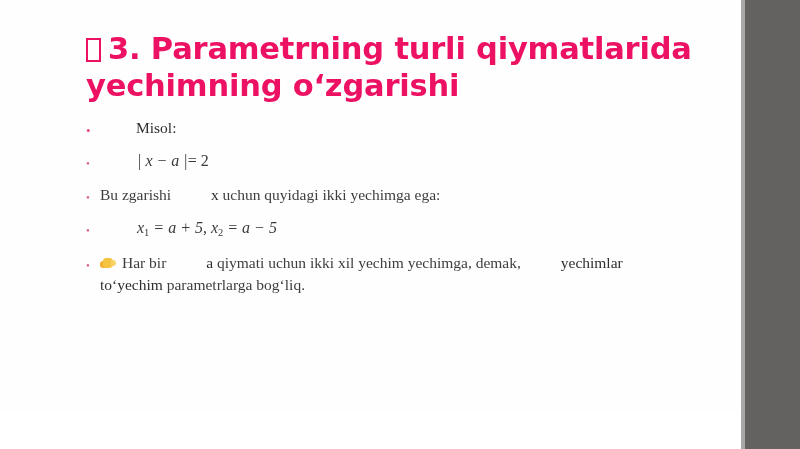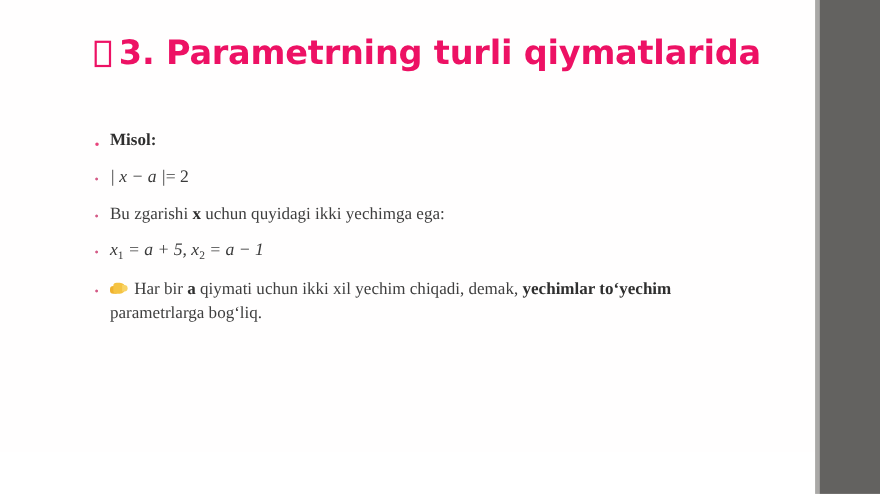--- a/index.html
+++ b/index.html
@@ -97,26 +97,27 @@
     font-size: 11px;
     padding-top: 8px;
   }
   .bullet-text {
     flex: 1 1 auto;
     color: #3e3e3e;
     font-family: "Liberation Serif", serif;
     font-size: 15.5px;
     line-height: 1.42;
   }
-  .b { font-weight: bold; color: #2f2f2f; }
+  .b { font-weight: normal; color: #2f2f2f; margin-left: 36px; }
   .math {
     font-family: "Liberation Serif", serif;
     font-style: italic;
     font-size: 16px;
     color: #3a3a3a;
+    margin-left: 37px;
   }
   .math .op { font-style: normal; }
   .math sub {
     font-size: 10.5px;
     font-style: normal;
     vertical-align: -3px;
   }
   .r { font-style: normal; }
 
   .hand-emoji {
@@ -157,20 +158,21 @@
 </style>
 </head>
 <body>
 
 <div id="slide">
 
   <div id="slide-canvas">
 
     <div id="title">
       <span class="tofu"></span><span>3. Parametrning turli qiymatlarida</span><br>
+      <span>yechimning o‘zgarishi</span>
     </div>
 
     <div id="body">
 
       <div class="bullet-row">
         <span class="bullet-dot">•</span>
         <span class="bullet-text">
           <span class="b">Misol:</span>
         </span>
       </div>
@@ -185,27 +187,27 @@
       </div>
 
       <div class="bullet-row">
         <span class="bullet-dot small">•</span>
         <span class="bullet-text"><span>Bu zgarishi </span><span class="b">x</span><span> uchun quyidagi ikki yechimga ega:</span></span>
       </div>
 
       <div class="bullet-row">
         <span class="bullet-dot small">•</span>
         <span class="bullet-text">
-          <span class="math"><span>x</span><sub>1</sub>&nbsp;<span>= a + 5</span><span class="r">,</span>&nbsp;<span>x</span><sub>2</sub>&nbsp;<span>= a − 1</span></span>
+          <span class="math"><span>x</span><sub>1</sub>&nbsp;<span>= a + 5</span><span class="r">,</span>&nbsp;<span>x</span><sub>2</sub>&nbsp;<span>= a − 5</span></span>
         </span>
       </div>
 
       <div class="bullet-row">
         <span class="bullet-dot small">•</span>
-        <span class="bullet-text"><span class="hand-emoji"><span class="thumb"></span><span class="palm"></span><span class="tip"></span></span><span>Har bir </span><span class="b">a</span><span> qiymati uchun ikki xil yechim chiqadi, demak, </span><span class="b">yechimlar to‘yechim</span><span> parametrlarga bog‘liq.</span></span>
+        <span class="bullet-text"><span class="hand-emoji"><span class="thumb"></span><span class="palm"></span><span class="tip"></span></span><span>Har bir </span><span class="b">a</span><span> qiymati uchun ikki xil yechim yechimga, demak, </span><span class="b">yechimlar to‘yechim</span><span> parametrlarga bog‘liq.</span></span>
       </div>
 
     </div>
   </div>
 
   <div id="right-band-edge"></div>
   <div id="right-band"></div>
 
 </div>
 

